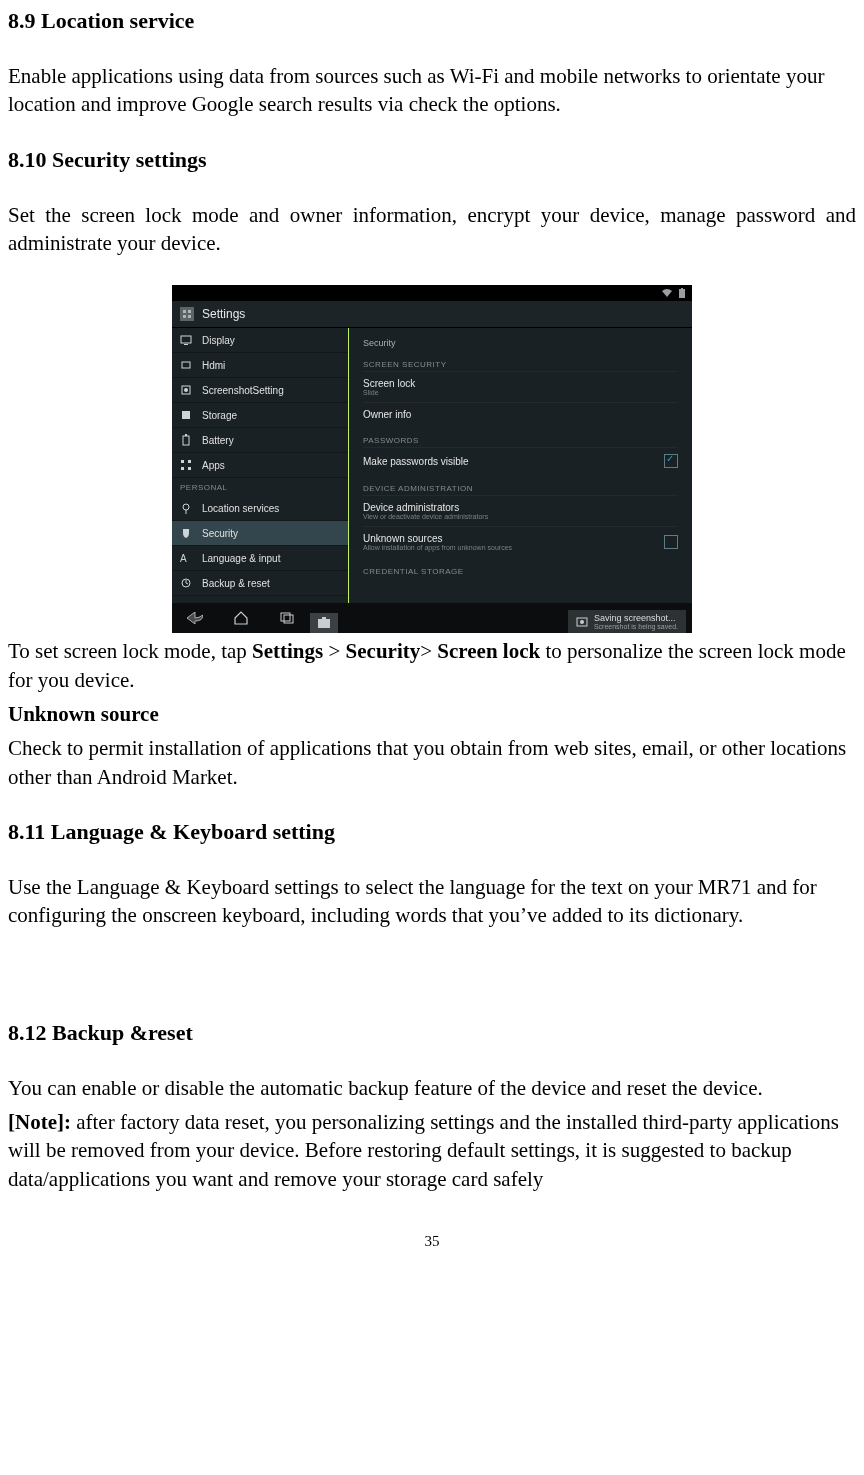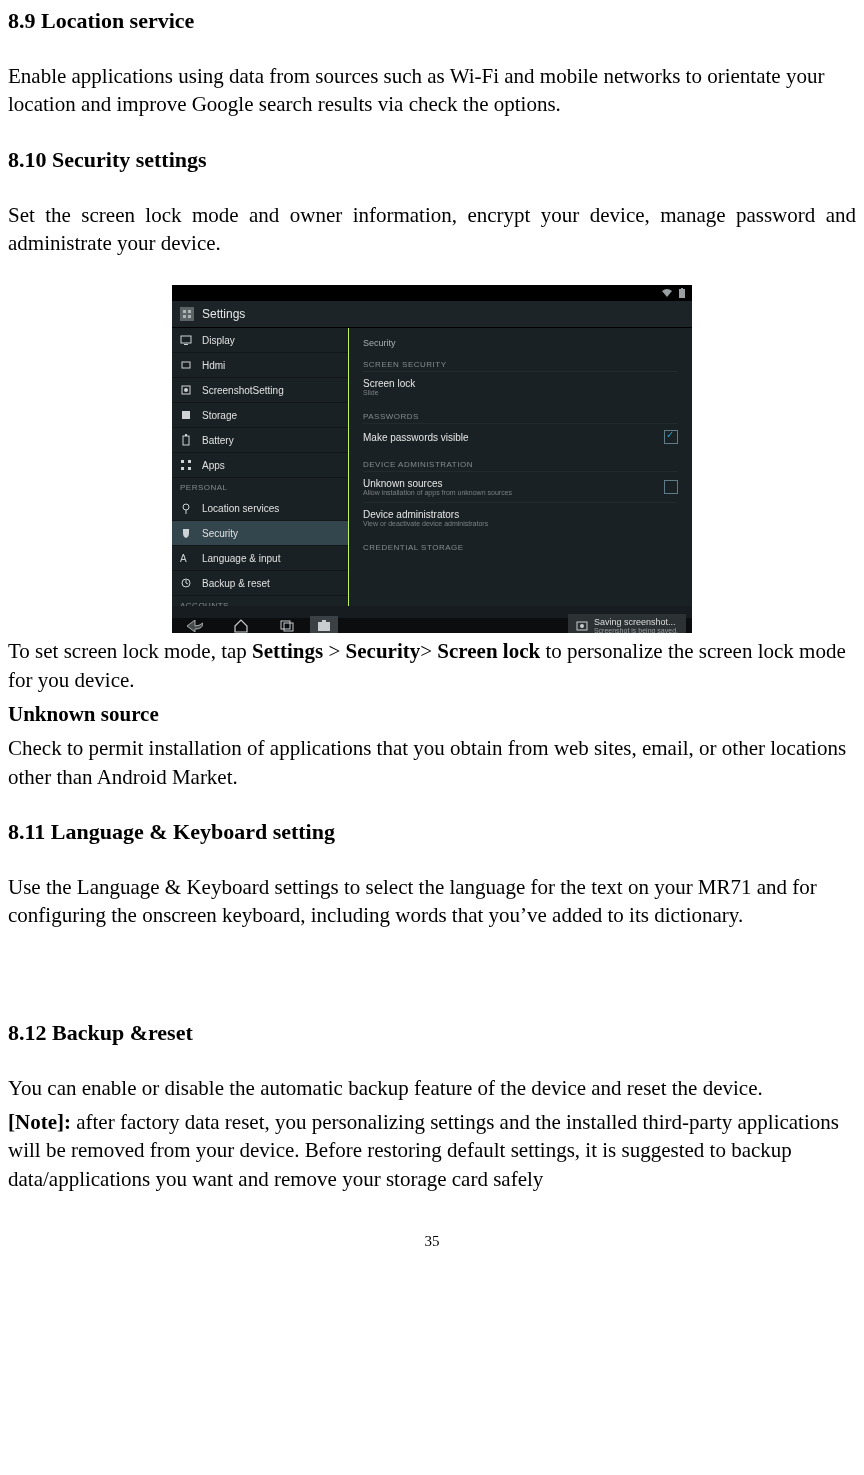--- a/index.html
+++ b/index.html
@@ -127,22 +127,22 @@
   .checkbox {
     width: 12px; height: 12px; border: 1px solid #5e7c88;
     position: relative;
   }
   .checkbox.checked::after {
     content: "✓"; color: #2e9dc4; font-size: 10px;
     position: absolute; top: -2px; left: 1px;
   }
   .navbar {
     position: absolute; bottom: 0; left: 0; right: 0;
-    height: 15px; background: #0b0d0e;
-    display: flex; align-items: center;
+    height: 30px; background: #0b0d0e;
+    display: flex; align-items: flex-end;
   }
   .navbtn {
     width: 46px; height: 100%;
     display: inline-flex; align-items: center; justify-content: center;
     color: #bbb; font-size: 12px;
   }
   .navspacer { flex: 1; }
   .toast {
     background: #2c3234; color: #dcdcdc;
     font-size: 9px; padding: 3px 8px;
@@ -286,40 +286,45 @@
         </div>
       <div class="main" id="mainpanel">
           <div class="section-title">Security</div>
           <div class="sec-header">SCREEN SECURITY</div>
           <div class="row">
             <div class="rl">
               <div class="primary">Screen lock</div>
               <div class="secondary">Slide</div>
             </div>
           </div>
+          <div class="row">
+            <div class="rl">
+              <div class="primary">Owner info</div>
+            </div>
+          </div>
           <div class="sec-header">PASSWORDS</div>
           <div class="row">
             <div class="rl">
               <div class="primary">Make passwords visible</div>
             </div>
             <div class="checkbox checked"></div>
           </div>
           <div class="sec-header">DEVICE ADMINISTRATION</div>
+          <div class="row">
+            <div class="rl">
+              <div class="primary">Device administrators</div>
+              <div class="secondary">View or deactivate device administrators</div>
+            </div>
+          </div>
           <div class="row">
             <div class="rl">
               <div class="primary">Unknown sources</div>
               <div class="secondary">Allow installation of apps from unknown sources</div>
             </div>
             <div class="checkbox"></div>
-          </div>
-          <div class="row">
-            <div class="rl">
-              <div class="primary">Device administrators</div>
-              <div class="secondary">View or deactivate device administrators</div>
-            </div>
           </div>
           <div class="sec-header">CREDENTIAL STORAGE</div>
         </div>
     </div>
     <div class="navbar">
       <span class="navbtn">
         <svg width="16" height="12" viewBox="0 0 16 12">
             <path d="M8 0 L0 6 L8 12 L8 9 Q16 9 16 3 Q12 6 8 6 Z" fill="#b8bcbe" fill-opacity="0.35" stroke="#c9cdcf" stroke-width="0.8"></path>
           </svg>
       </span>

